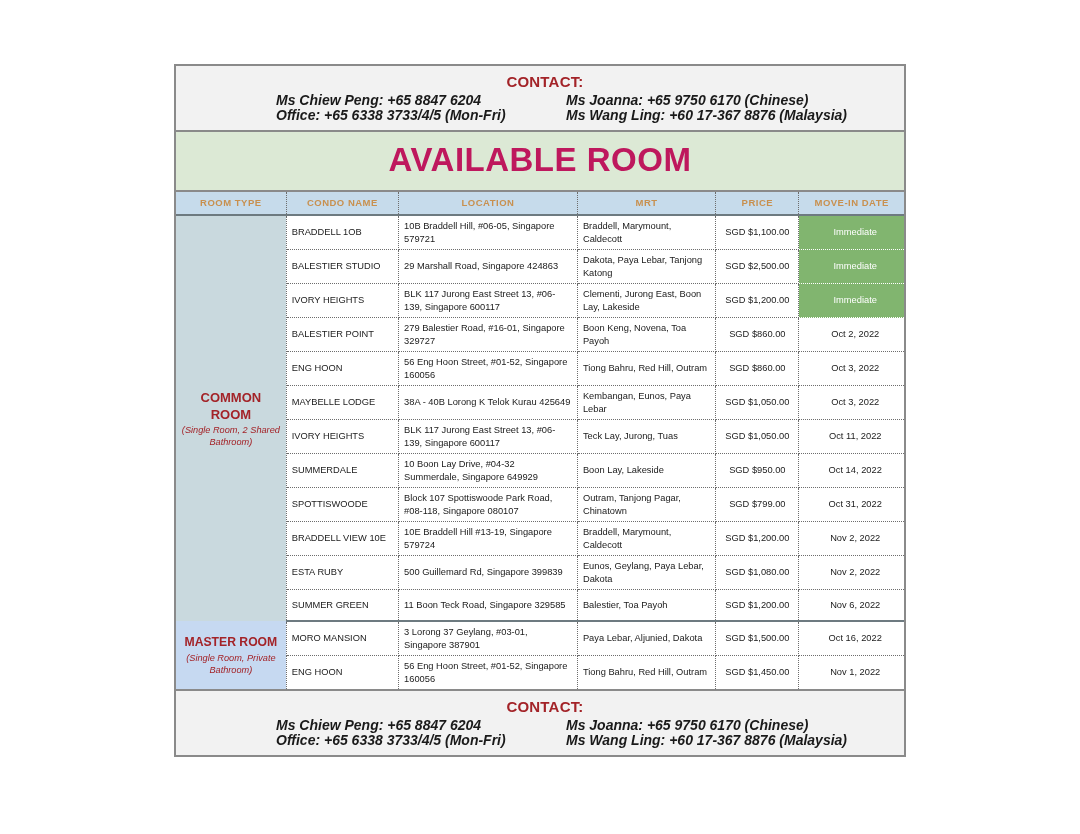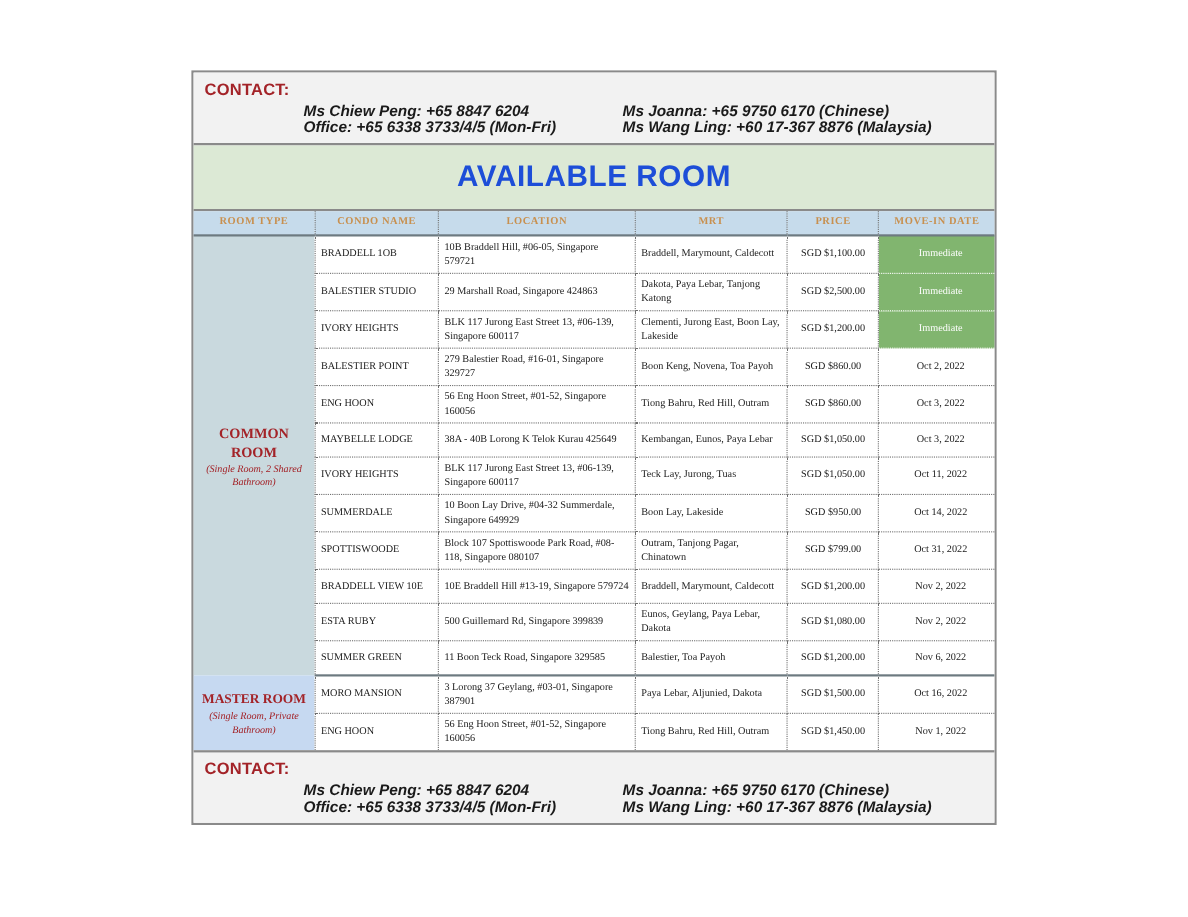--- a/index.html
+++ b/index.html
@@ -36,20 +36,21 @@
     border-bottom: none;
     border-top: 2px solid #8a8a8a;
   }
   .contact-title {
     color: #a32328;
     font-weight: bold;
     font-size: 15px;
     letter-spacing: .2px;
     padding-left: 10px;
     line-height: 20px;
+    text-align: center;
   }
   .contact-cols {
     display: flex;
     padding-left: 100px;
     margin-top: 1px;
   }
   .contact-col {
     font-style: italic;
     font-weight: bold;
     font-size: 14px;
@@ -60,33 +61,32 @@
   .contact-line { white-space: nowrap; }
 
   
   .banner {
     background: #dce9d5;
     border-bottom: 2px solid #8a8a8a;
     text-align: center;
     padding: 9px 0 11px 0;
   }
   .banner-text {
-    color: #1d4ed8;
-    font-weight: bold;
-    font-size: 27px;
+    color: #be185d;
+    font-weight: bold;
+    font-size: 33px;
     letter-spacing: .5px;
     line-height: 38px;
   }
 
   
   table.room-table {
     border-collapse: collapse;
     width: 100%;
     table-layout: fixed;
-    font-family: Liberation Serif, serif;
   }
   table.room-table col.c-type { width: 106px; }
   table.room-table col.c-condo { width: 108px; }
   table.room-table col.c-loc   { width: 172px; }
   table.room-table col.c-mrt   { width: 133px; }
   table.room-table col.c-price { width: 80px; }
   table.room-table col.c-date  { width: 101px; }
 
   thead th {
     background: #c6dbeb;

